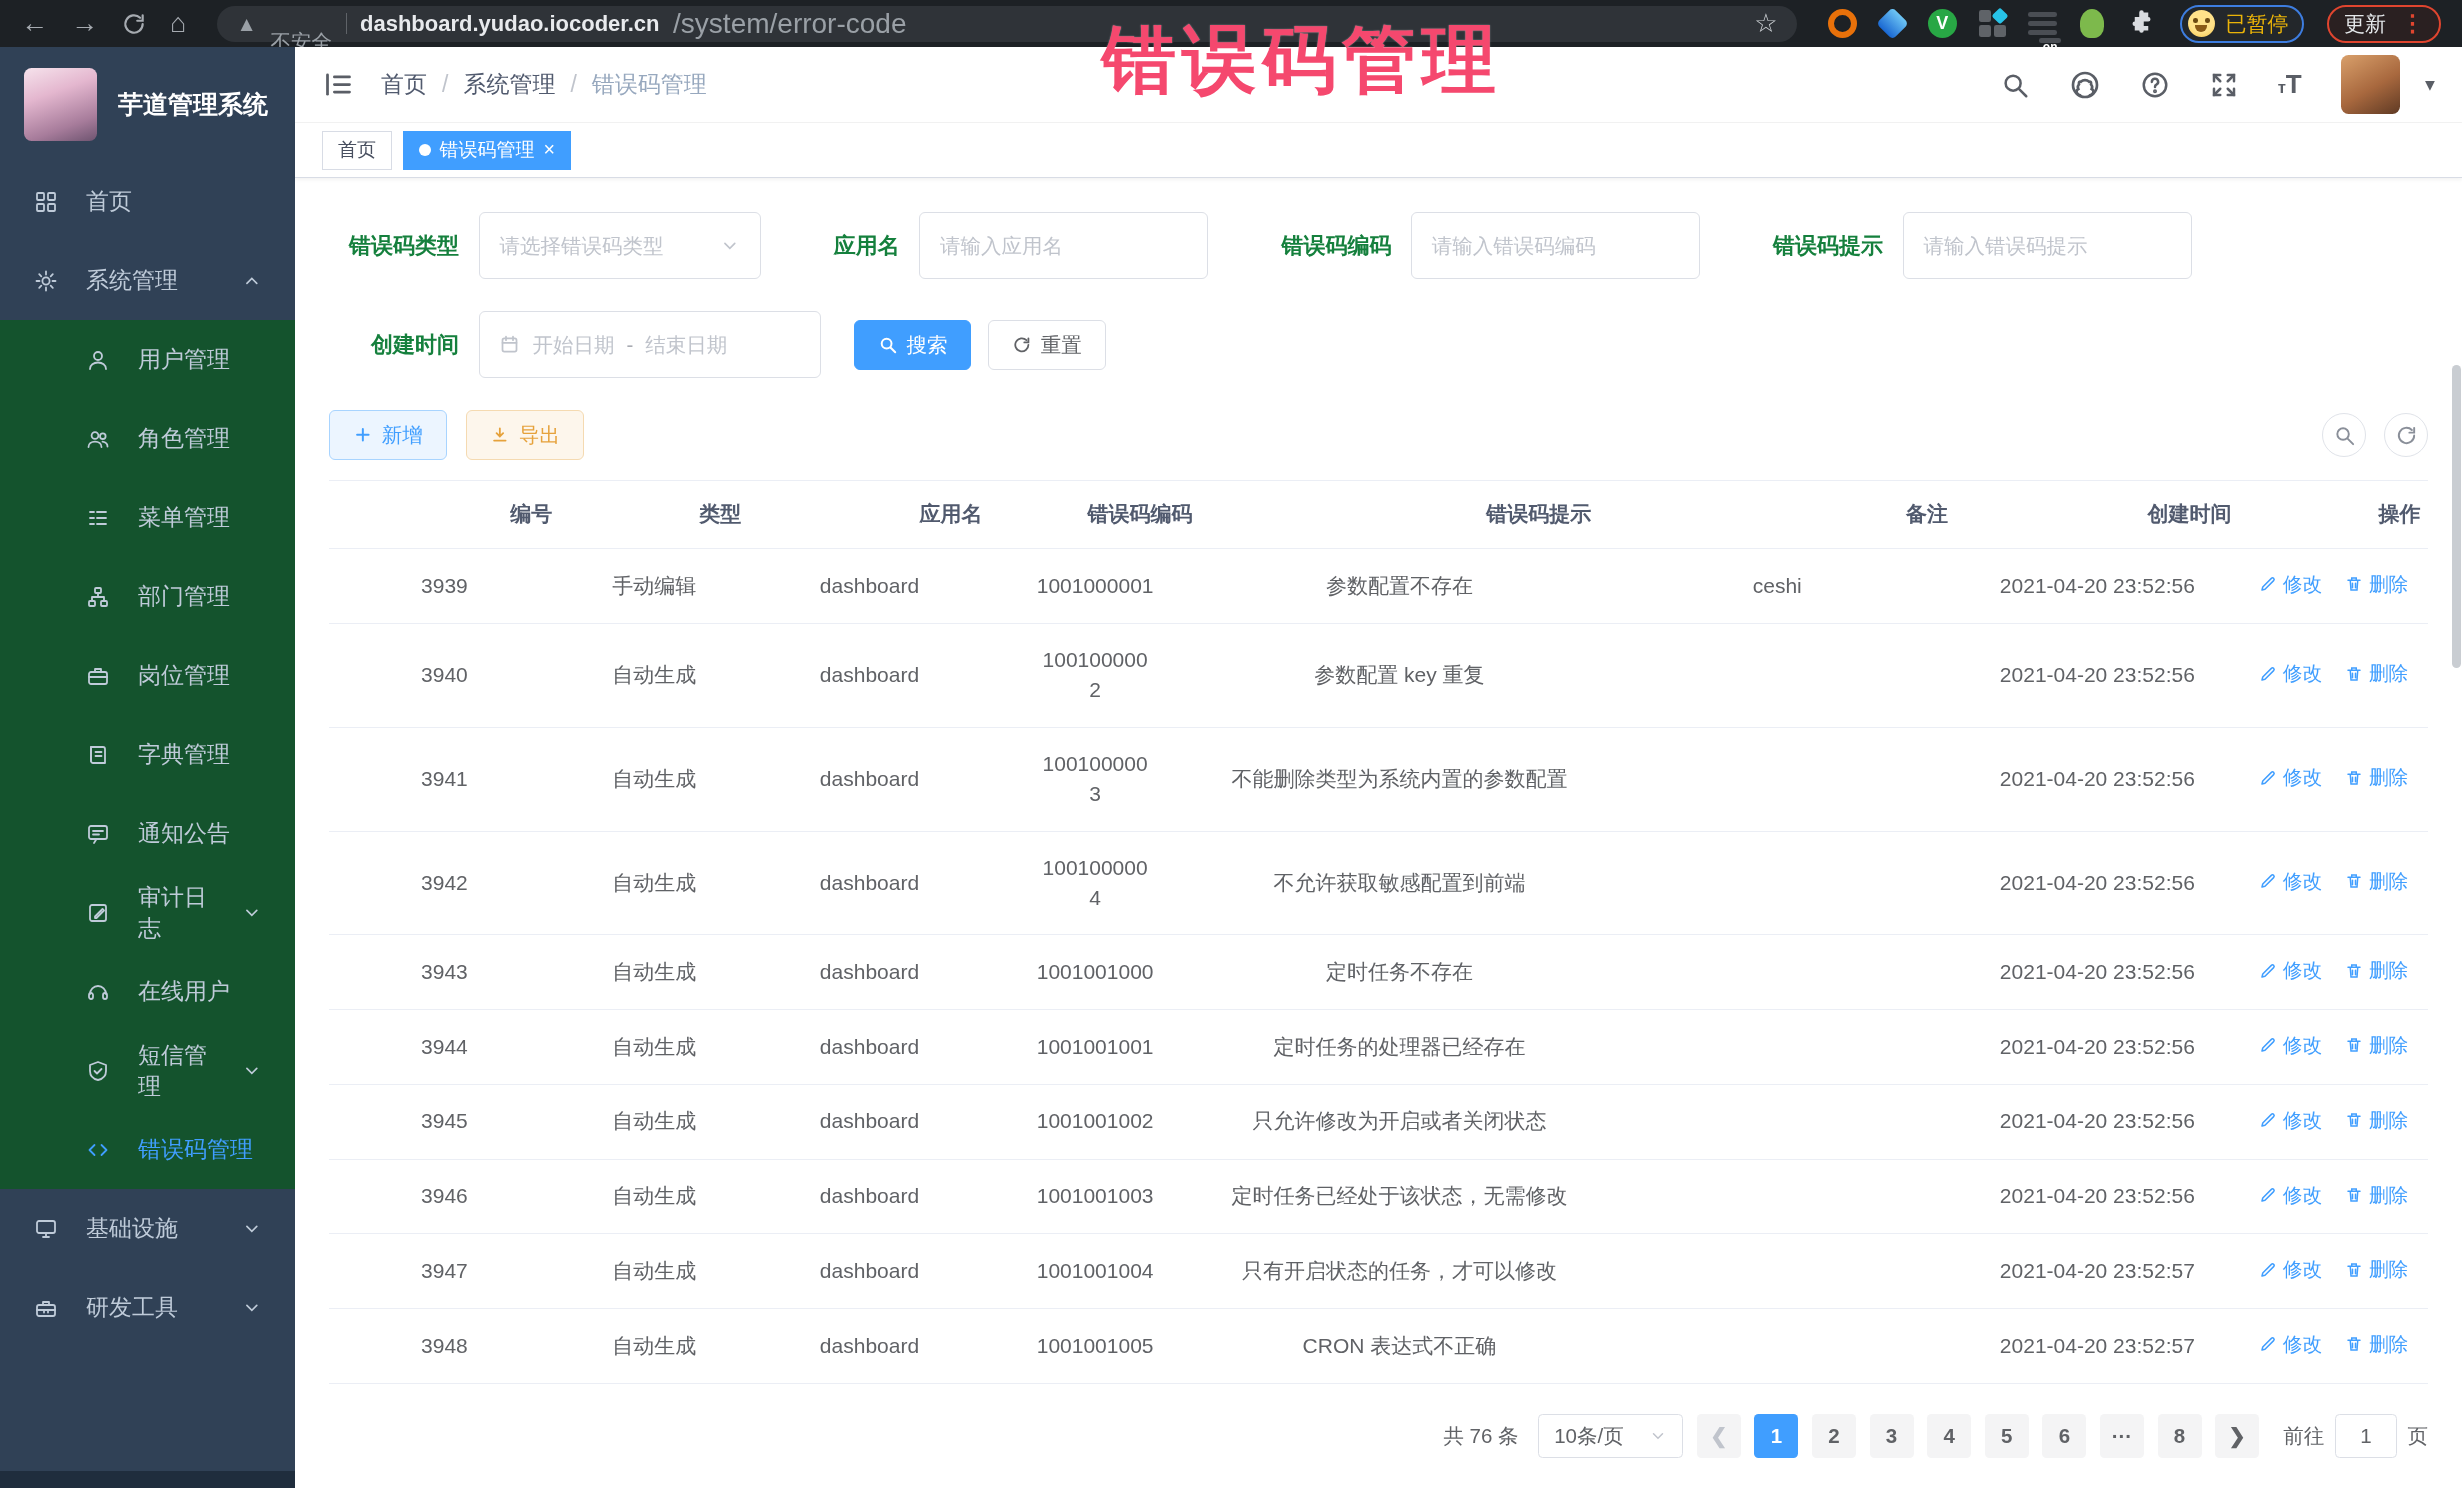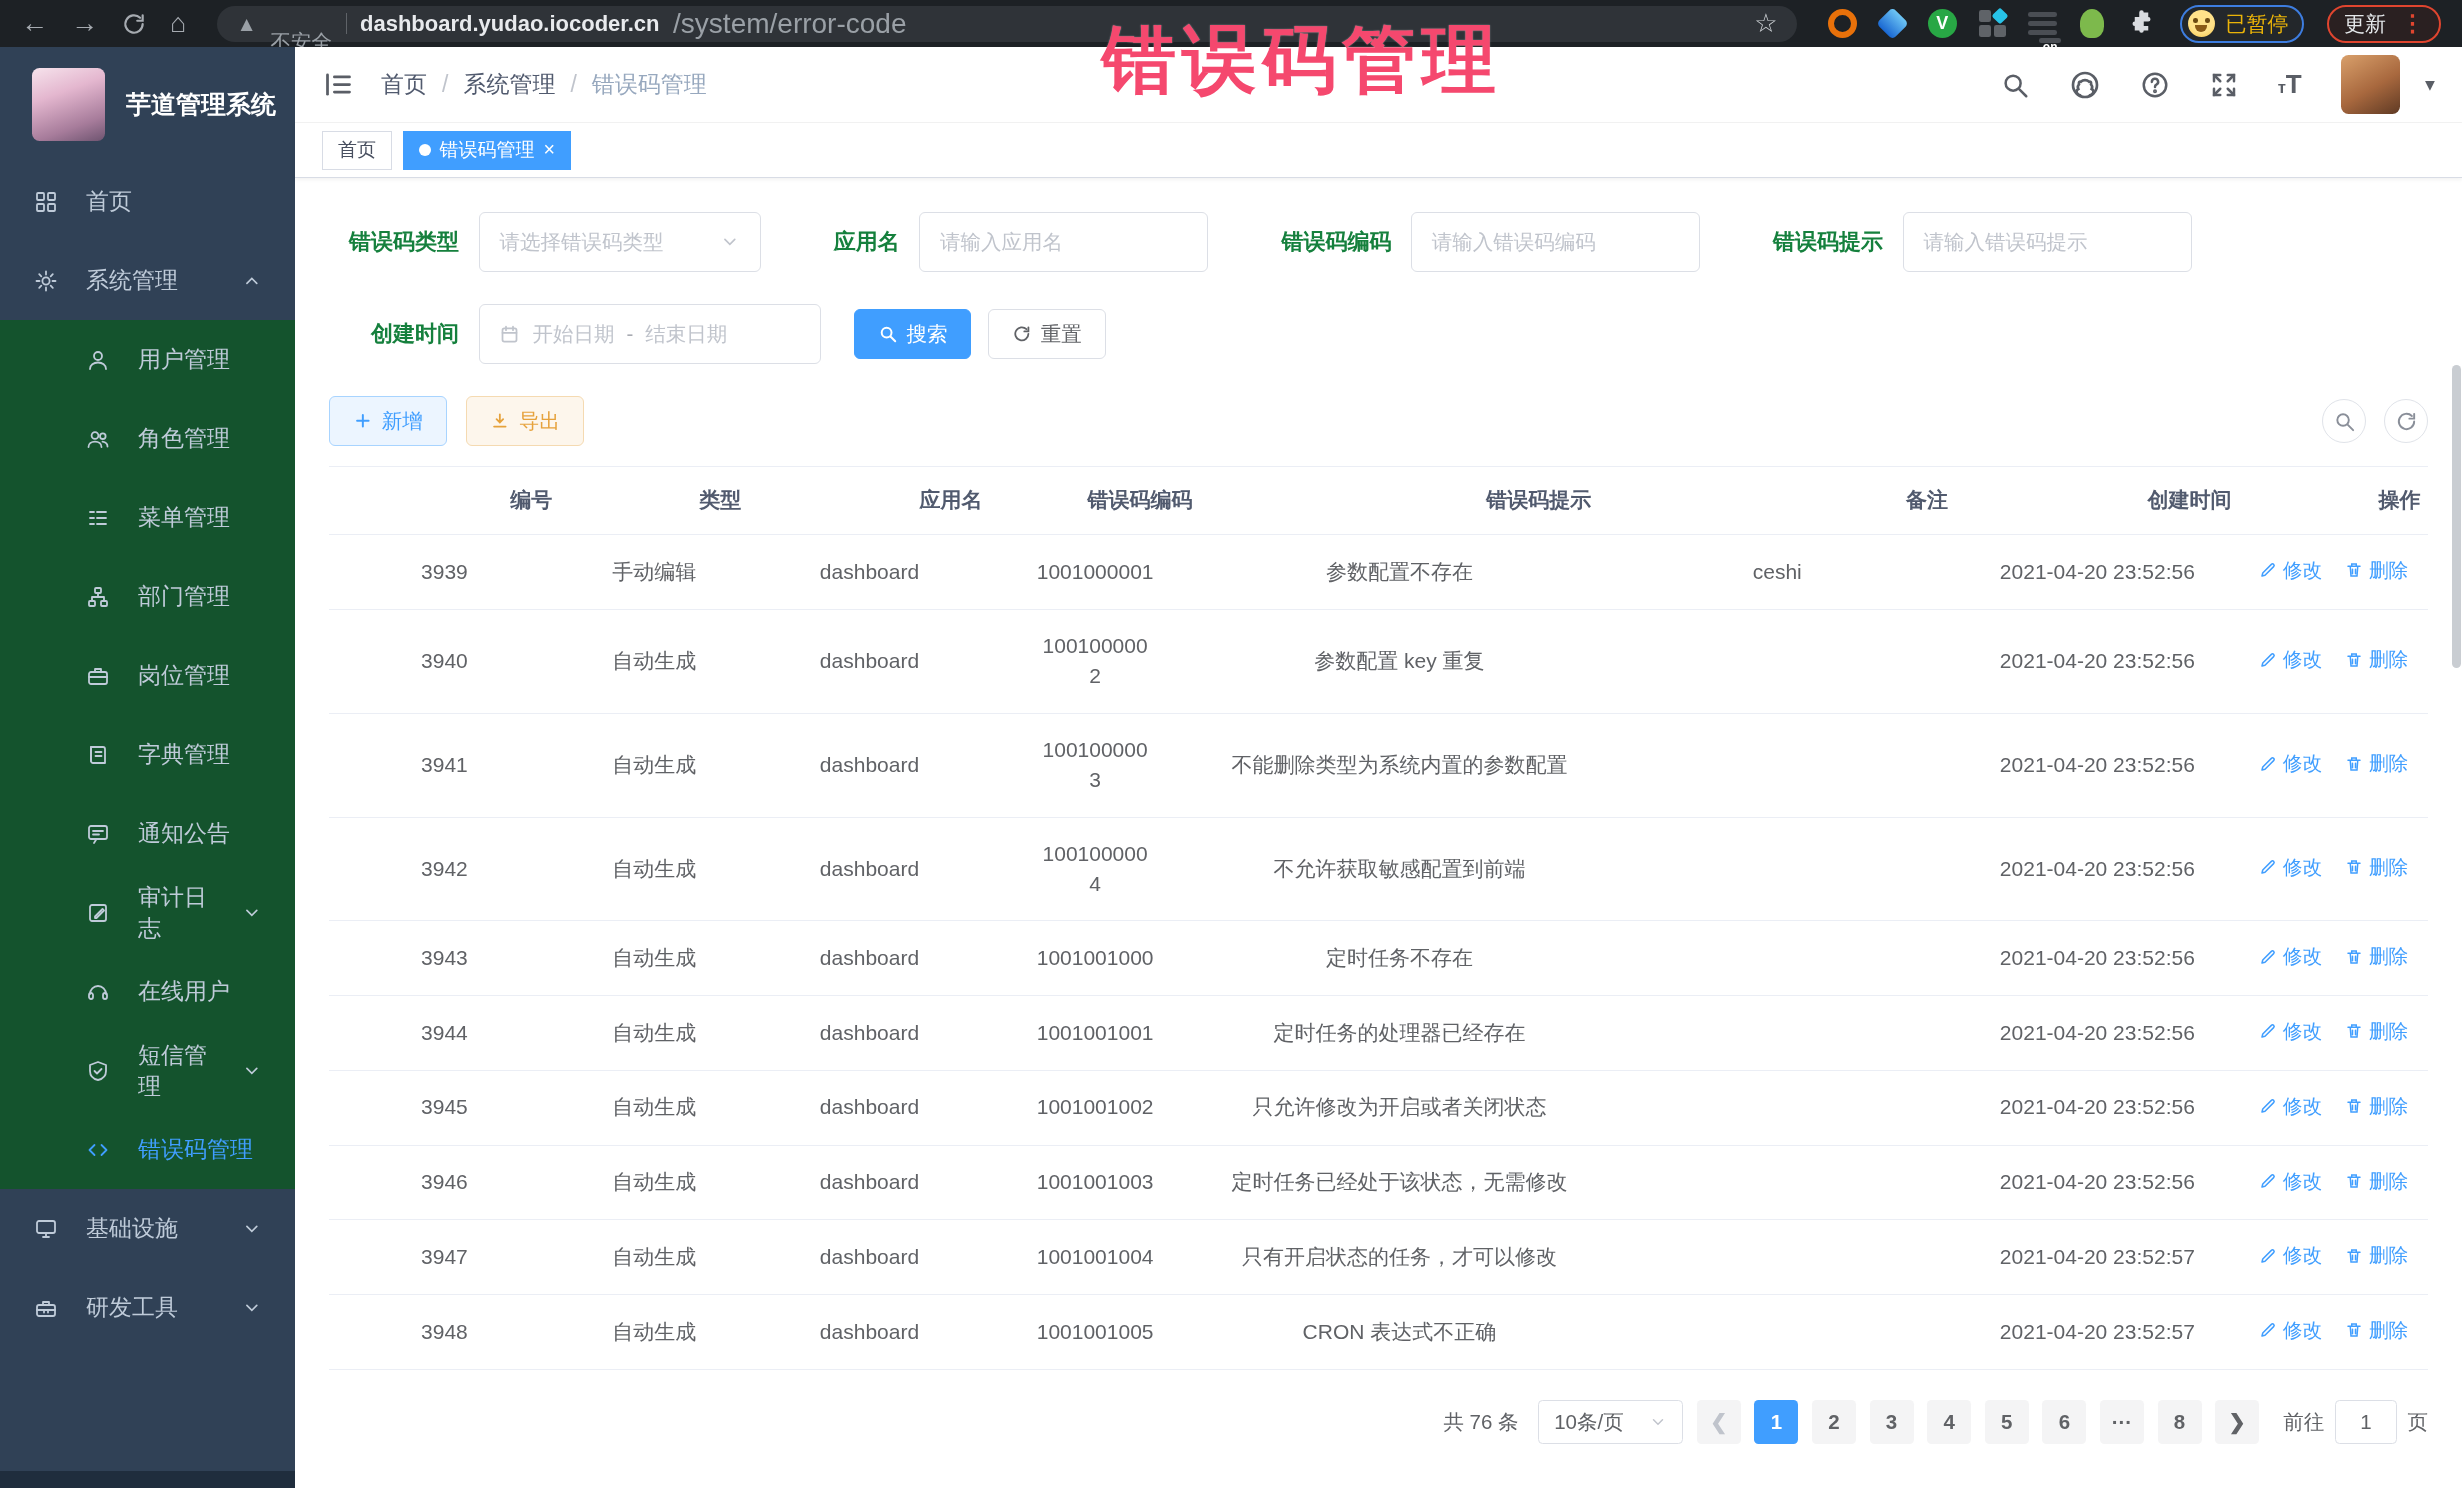--- a/index.html
+++ b/index.html
@@ -38,21 +38,21 @@
   .update-chip { height:38px; border:2.3px solid #e0452f; border-radius:21px; background:#2a2021; display:flex; align-items:center; gap:15px; padding:0 15px; cursor:pointer; }
   .update-label { color:#e4e7ea; font-size:21px; }
   .menu-dots { color:#e0452f; font-size:23px; font-weight:700; letter-spacing:0; line-height:0.6; }
 
   
   .annotation { position:absolute; left:1102px; top:10.6px; z-index:60; font-size:74px; font-weight:800; color:#f5486e; letter-spacing:6px; text-shadow:0 0 1.5px rgba(255,255,255,.55); pointer-events:none; }
 
   
   .app { display:flex; height:1441px; }
   .sidebar { width:295px; background:#304156; color:#bfcbd9; position:relative; flex:0 0 295px; }
-  .logo-row { height:115px; display:flex; align-items:center; padding:0 32px; gap:21px; }
+  .logo-row { height:115px; display:flex; align-items:center; padding:0 24px; gap:21px; }
   .logo-avatar { width:73px; height:73px; border-radius:7.6px; background:linear-gradient(160deg,#f6e3ec 0%,#e4b7cf 35%,#a77c9b 75%,#6e5470 100%); flex:0 0 73px; }
   .logo-title { color:#fff; font-size:25px; font-weight:700; white-space:nowrap; }
   .menu-item { height:79px; display:flex; align-items:center; gap:27px; padding:0 33px; font-size:23px; color:#bfcbd9; cursor:pointer; }
   .menu-item .mi-icon { width:26px; height:26px; flex:0 0 26px; display:flex; align-items:center; justify-content:center; }
   .menu-item.sub { padding-left:85px; }
   .submenu { background:#14532d; }
   .menu-item.active { color:#409eff; }
   .mi-arrow { margin-left:auto; display:flex; }
   .sidebar-bottom { position:absolute; left:0; bottom:0; width:100%; height:16.7px; background:#1f2d3d; cursor:pointer; }
 
@@ -73,21 +73,21 @@
   .tag { height:39px; display:flex; align-items:center; gap:9px; padding:0 15px; border:0.8px solid #d8dce5; background:#fff; color:#495060; font-size:19px; cursor:pointer; }
   .tag.active { background:#409eff; border-color:#409eff; color:#fff; }
   .tag-dot { width:12px; height:12px; border-radius:50%; background:#fff; }
   .tag-close { font-size:19.7px; line-height:1; }
 
   .content { flex:1; padding:34px 34px 0; position:relative; }
   .filter-row { display:flex; align-items:center; margin-bottom:32px; }
   .fgroup { display:flex; align-items:center; margin-right:73px; }
   .flabel { font-size:22px; color:#15803d; font-weight:700; margin-right:19.7px; white-space:nowrap; }
   .flabel.w { width:130px; text-align:right; }
-  .ctl { height:60px; border:0.8px solid #dcdfe6; border-radius:6px; background:#fff; display:flex; align-items:center; padding:0 19.7px; color:#c0c4cc; font-size:20.5px; cursor:text; }
+  .ctl { height:67px; border:0.8px solid #dcdfe6; border-radius:6px; background:#fff; display:flex; align-items:center; padding:0 19.7px; color:#c0c4cc; font-size:20.5px; cursor:text; }
   .ctl .ph { color:#c0c4cc; }
   .sel { width:282px; cursor:pointer; }
   .sel .caret { margin-left:auto; color:#c0c4cc; display:flex; }
   .inp { width:289px; }
   .daterange { width:342px; gap:12px; }
   .daterange .dash { color:#a8abb2; }
   .cal-ico { color:#c0c4cc; display:flex; }
 
   .btn { height:50px; border-radius:6px; border:0.8px solid #dcdfe6; background:#fff; color:#606266; font-size:20.5px; display:inline-flex; align-items:center; gap:9px; padding:0 23px; cursor:pointer; white-space:nowrap; }
   .btn.primary { background:#409eff; border-color:#409eff; color:#fff; }

